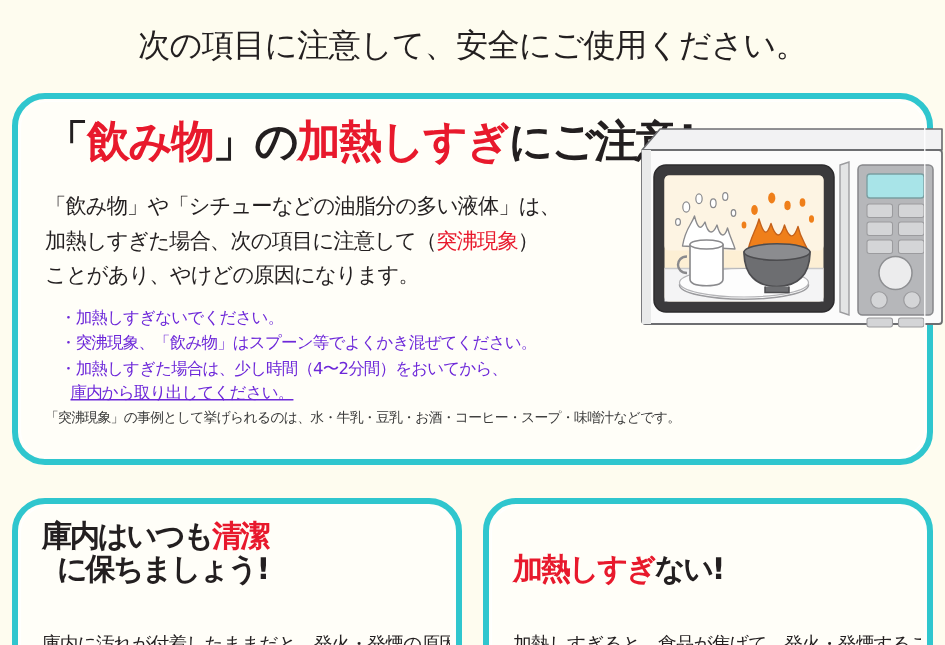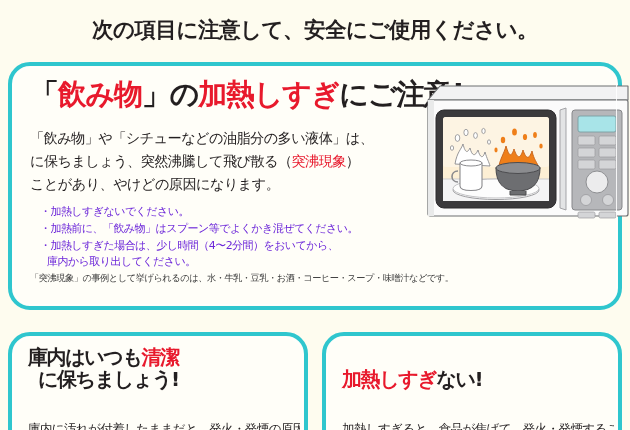--- a/index.html
+++ b/index.html
@@ -22,21 +22,21 @@
     top: 0;
     width: 630px;
     height: 58px;
     display: flex;
     align-items: center;
     justify-content: center;
     background: #fefcef;
   }
   .page-header-text {
     font-size: 21.5px;
-    font-weight: 700;
+    font-weight: 400;
     color: #231f20;
     letter-spacing: -0.5px;
     white-space: nowrap;
   }
 
   
   .panel {
     position: absolute;
     background: #fffef8;
     border: 4px solid #2fc6ce;
@@ -90,21 +90,21 @@
     position: absolute;
     left: 28px;
     top: 138px;
     width: 405px;
     font-size: 11px;
     line-height: 1.53;
     color: #6d28d9;
     letter-spacing: -0.55px;
   }
   .main-list div { white-space: nowrap; }
-  .main-list .indent { padding-left: 7px; }
+  .main-list .indent { padding-left: 7px; text-decoration: underline; }
 
   .main-note {
     position: absolute;
     left: 18px;
     top: 206px;
     width: 410px;
     font-size: 9.2px;
     color: #3a3a3a;
     letter-spacing: -0.45px;
     white-space: nowrap;
@@ -165,27 +165,27 @@
 </div>
 
 <div class="panel" id="main-panel">
 
   <div class="main-title">
     <span class="t-dark">「</span><span class="t-red">飲み物</span><span class="t-dark">」の</span><span class="t-red">加熱しすぎ</span><span class="t-dark">にご注意!</span>
   </div>
 
   <div class="main-body">
     <div>「飲み物」や「シチューなどの油脂分の多い液体」は、</div>
-    <div><span>に保ちましょう、突然沸騰して飛び散る（</span><span class="t-red">突沸現象</span><span>）</span></div>
+    <div><span>加熱しすぎた場合、次の項目に注意して（</span><span class="t-red">突沸現象</span><span>）</span></div>
     <div>ことがあり、やけどの原因になります。</div>
   </div>
 
   <div class="main-list">
     <div>・加熱しすぎないでください。</div>
-    <div>・加熱前に、「飲み物」はスプーン等でよくかき混ぜてください。</div>
+    <div>・突沸現象、「飲み物」はスプーン等でよくかき混ぜてください。</div>
     <div>・加熱しすぎた場合は、少し時間（4〜2分間）をおいてから、</div>
     <div class="indent">庫内から取り出してください。</div>
   </div>
 
   <div class="main-note">「突沸現象」の事例として挙げられるのは、水・牛乳・豆乳・お酒・コーヒー・スープ・味噌汁などです。</div>
 
   <div id="microwave-illustration" style="left:410px; top:12px;">
     <svg width="212" height="142" viewBox="0 0 212 142" xmlns="http://www.w3.org/2000/svg">
 
       <path d="M6 22 L18 8 L206 8 L206 22 Z" fill="#f2f2f3" stroke="#6d6e71" stroke-width="1.1" stroke-linejoin="round"></path>

